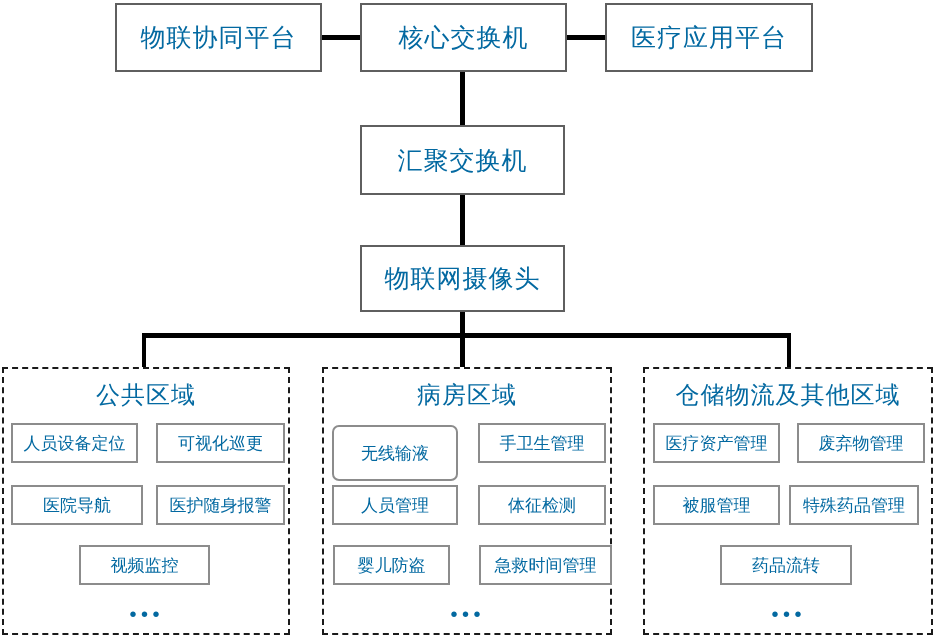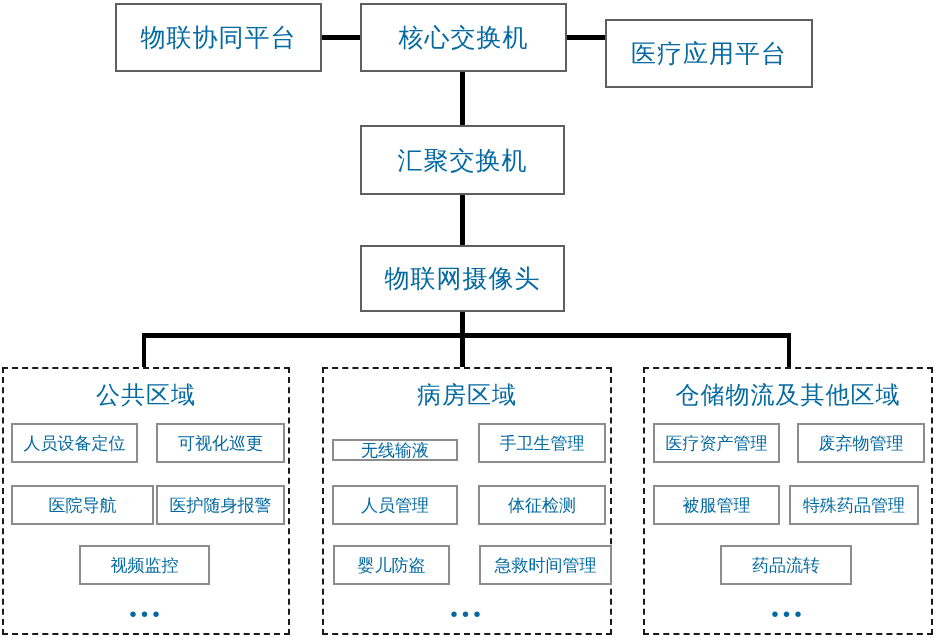--- a/index.html
+++ b/index.html
@@ -78,47 +78,47 @@
     line-height: 10px;
   }
 </style>
 </head>
 <body>
 
 <div id="canvas">
 
   <div class="node" style="left:115px; top:3px; width:207px; height:69px;">物联协同平台</div>
   <div class="node" style="left:360px; top:3px; width:207px; height:69px;">核心交换机</div>
-  <div class="node" style="left:605px; top:19px; width:208px; height:69px;text-align:right;">医疗应用平台</div>
+  <div class="node" style="left:605px; top:3px; width:208px; height:69px;text-align:right;">医疗应用平台</div>
 
   <div class="node" style="left:360px; top:125px; width:205px; height:70px;">汇聚交换机</div>
   <div class="node" style="left:360px; top:245px; width:205px; height:67px;text-align:center;">物联网摄像头</div>
 
   <div class="line" style="left:320px; top:35px; width:42px; height:5px;"></div>
   <div class="line" style="left:565px; top:35px; width:42px; height:5px;"></div>
   <div class="line" style="left:460px; top:70px; width:5px; height:57px;"></div>
   <div class="line" style="left:460px; top:193px; width:5px; height:54px;"></div>
   <div class="line" style="left:460px; top:310px; width:5px; height:58px;"></div>
   <div class="line" style="left:142px; top:333px; width:649px; height:5px;"></div>
   <div class="line" style="left:142px; top:333px; width:4px; height:35px;"></div>
   <div class="line" style="left:787px; top:333px; width:4px; height:35px;"></div>
 
   <div class="area" style="left:2px; top:367px; width:288px; height:268px;">
     <div class="area-title">公共区域</div>
     <div class="item" style="left:7px; top:54px; width:127px; height:40px;">人员设备定位</div>
     <div class="item" style="left:152px; top:54px; width:129px; height:40px;">可视化巡更</div>
-    <div class="item" style="left:7px; top:116px; width:143px; height:40px;">医院导航</div>
+    <div class="item" style="left:7px; top:116px; width:132px; height:40px;">医院导航</div>
     <div class="item" style="left:152px; top:116px; width:129px; height:40px;">医护随身报警</div>
     <div class="item" style="left:75px; top:176px; width:131px; height:40px;">视频监控</div>
     <div class="ellipsis" style="top:232px;">...</div>
   </div>
 
   <div class="area" style="left:322px; top:367px; width:290px; height:268px;">
     <div class="area-title">病房区域</div>
-    <div class="item" style="left:8px; top:70px; width:126px; height:22px;">无线输液</div>
+    <div class="item" style="left:8px; top:56px; width:126px; height:56px;border-radius:7px;">无线输液</div>
     <div class="item" style="left:154px; top:54px; width:128px; height:40px;">手卫生管理</div>
     <div class="item" style="left:8px; top:116px; width:126px; height:40px;">人员管理</div>
     <div class="item" style="left:154px; top:116px; width:128px; height:40px;">体征检测</div>
     <div class="item" style="left:9px; top:176px; width:117px; height:40px;">婴儿防盗</div>
     <div class="item" style="left:155px; top:176px; width:133px; height:40px;">急救时间管理</div>
     <div class="ellipsis" style="top:232px;">...</div>
   </div>
 
   <div class="area" style="left:643px; top:367px; width:290px; height:268px;">
     <div class="area-title">仓储物流及其他区域</div>

